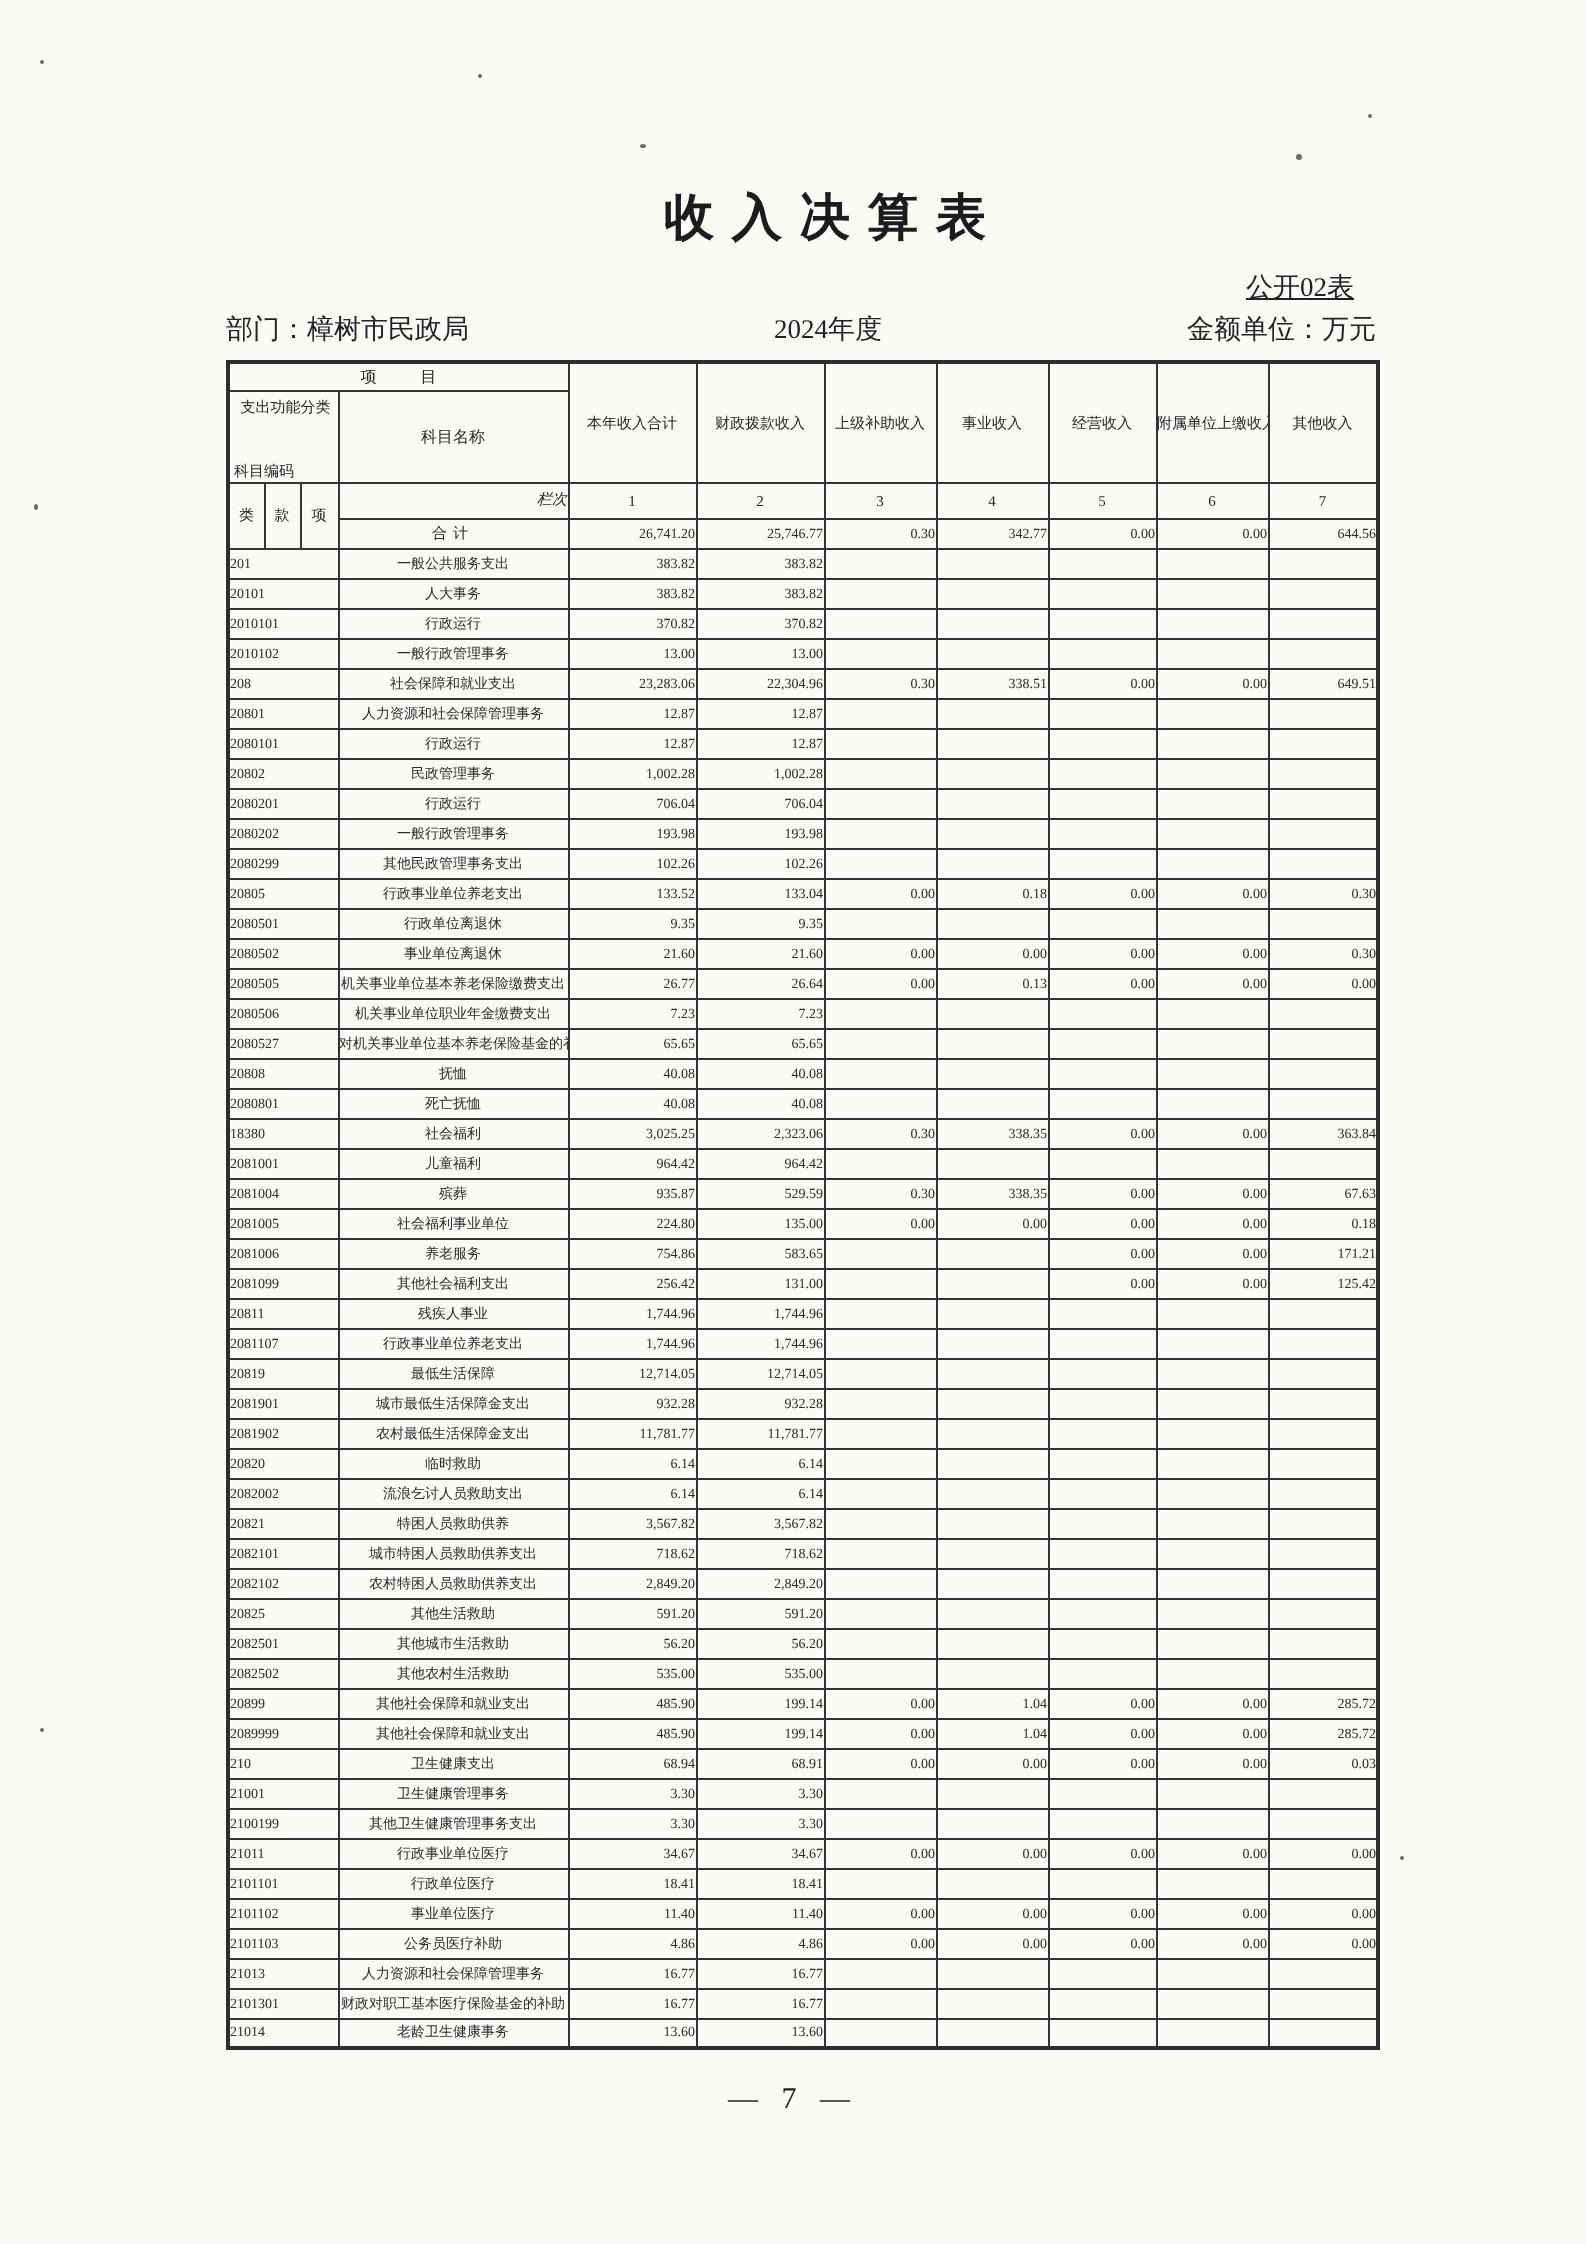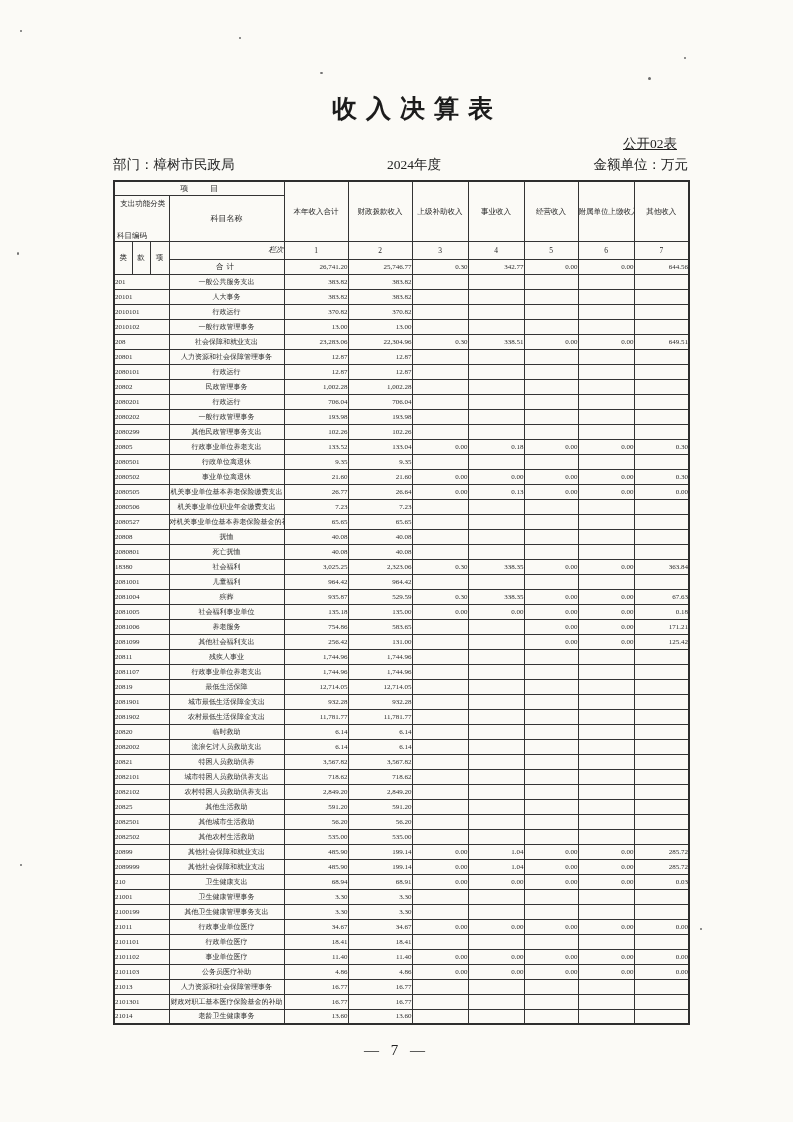--- a/index.html
+++ b/index.html
@@ -367,21 +367,21 @@
         <td class="num">529.59</td>
         <td class="num">0.30</td>
         <td class="num">338.35</td>
         <td class="num">0.00</td>
         <td class="num">0.00</td>
         <td class="num">67.63</td>
       </tr>
       <tr>
         <td class="code" colspan="3">2081005</td>
         <td class="name">社会福利事业单位</td>
-        <td class="num">135.18</td>
+        <td class="num">224.80</td>
         <td class="num">135.00</td>
         <td class="num">0.00</td>
         <td class="num">0.00</td>
         <td class="num">0.00</td>
         <td class="num">0.00</td>
         <td class="num">0.18</td>
       </tr>
       <tr>
         <td class="code" colspan="3">2081006</td>
         <td class="name">养老服务</td>

